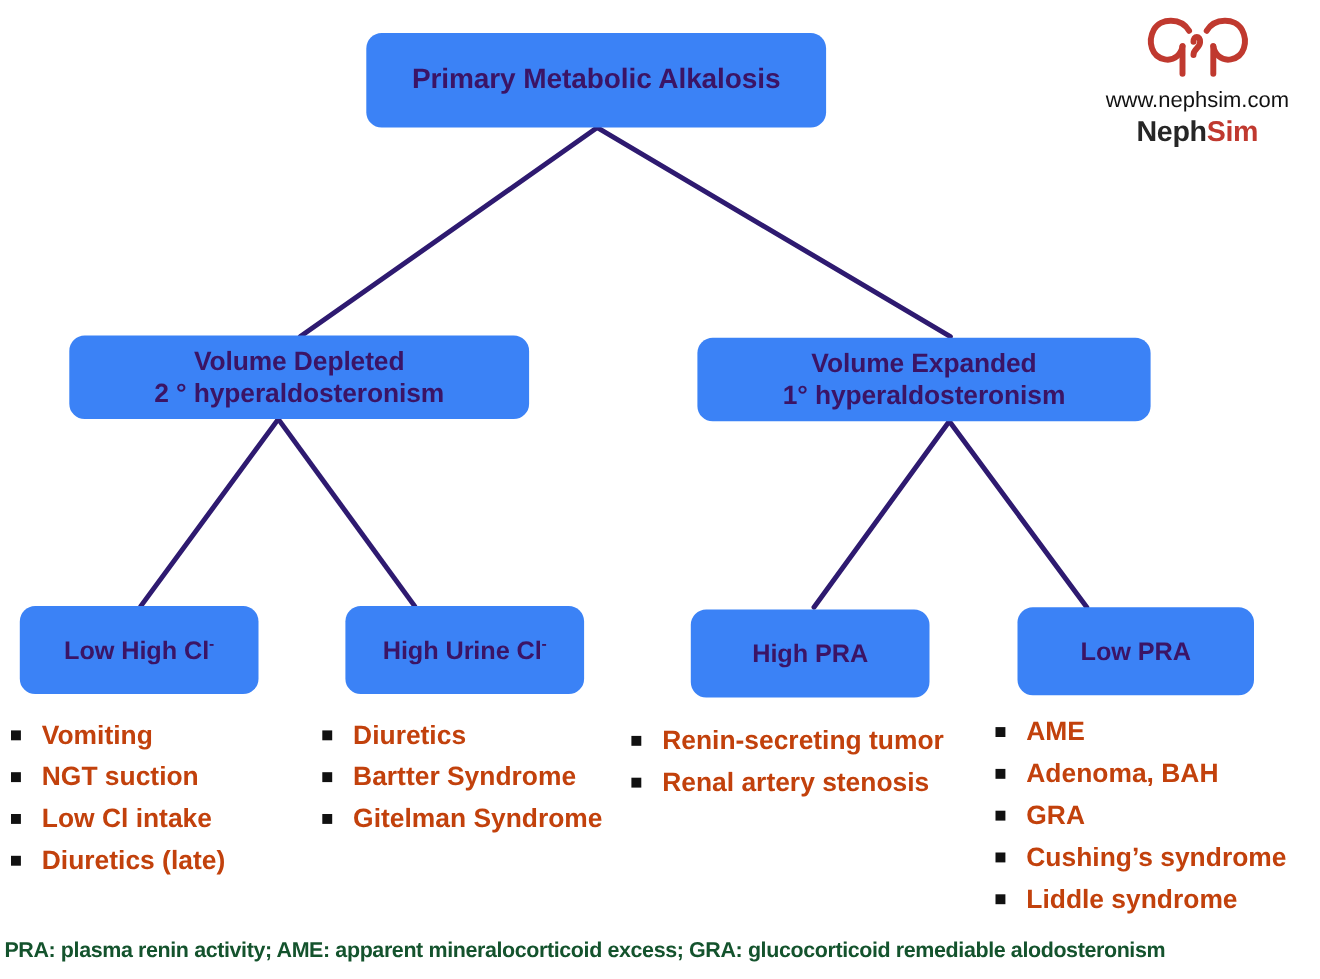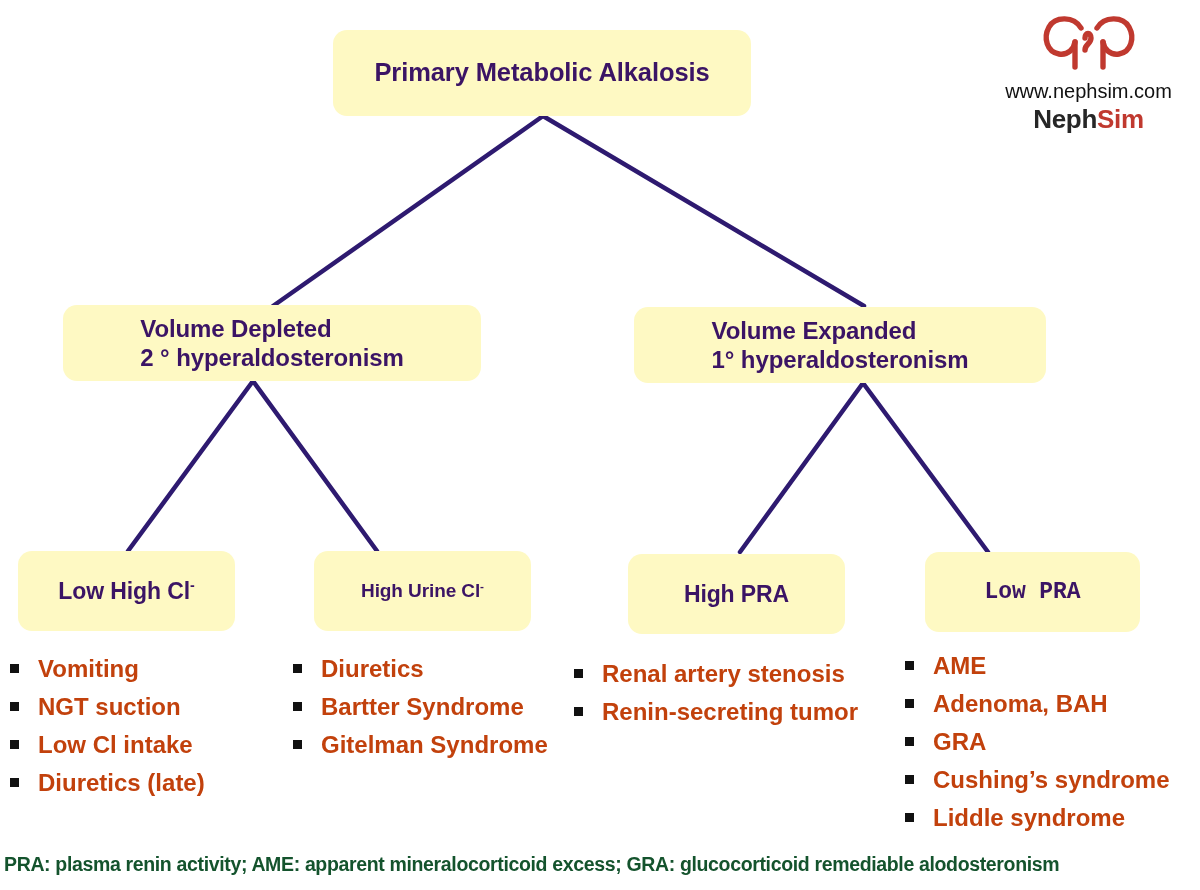--- a/index.html
+++ b/index.html
@@ -28,26 +28,27 @@
     position: absolute;
     left: 0; top: 0;
     width: 1200px;
     height: 890px;
     pointer-events: none;
   }
 
   
   .node {
     position: absolute;
-    background: #fef9c3;
+    background: #3b82f6;
     border-radius: 14px;
     box-sizing: border-box;
     display: flex;
     align-items: center;
     justify-content: center;
+    text-align: center;
     color: #3b1465;
     font-weight: bold;
     line-height: 1.22;
     letter-spacing: -0.1px;
   }
 
   #node-root {
     left: 333px; top: 30px;
     width: 418px; height: 86px;
     font-size: 25.5px;
@@ -63,32 +64,31 @@
     font-size: 24px;
   }
   #node-low-urine-cl {
     left: 18px; top: 551px;
     width: 217px; height: 80px;
     font-size: 23px;
   }
   #node-high-urine-cl {
     left: 314px; top: 551px;
     width: 217px; height: 80px;
-    font-size: 19px;
+    font-size: 23px;
   }
   #node-high-pra {
     left: 628px; top: 554px;
     width: 217px; height: 80px;
     font-size: 23px;
   }
   #node-low-pra {
     left: 925px; top: 552px;
     width: 215px; height: 80px;
     font-size: 23px;
-    font-family: Liberation Mono, monospace;
   }
 
   .node-line-2 { display: block; }
 
   sup.ion {
     font-size: 0.62em;
     vertical-align: super;
     line-height: 0;
   }
 
@@ -223,22 +223,22 @@
     <li>Diuretics (late)</li>
   </ul>
 
   <ul class="bullet-list" id="list-high-urine-cl">
     <li>Diuretics</li>
     <li>Bartter Syndrome</li>
     <li>Gitelman Syndrome</li>
   </ul>
 
   <ul class="bullet-list" id="list-high-pra">
+    <li>Renin-secreting tumor</li>
     <li>Renal artery stenosis</li>
-    <li>Renin-secreting tumor</li>
   </ul>
 
   <ul class="bullet-list" id="list-low-pra">
     <li>AME</li>
     <li>Adenoma, BAH</li>
     <li>GRA</li>
     <li>Cushing’s syndrome</li>
     <li>Liddle syndrome</li>
   </ul>
 

